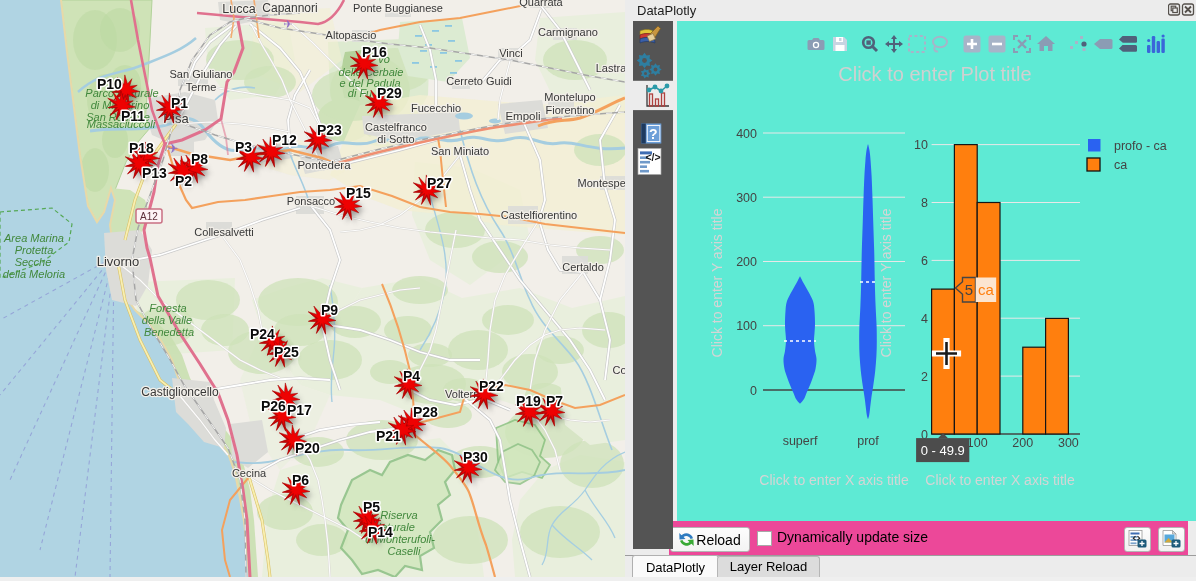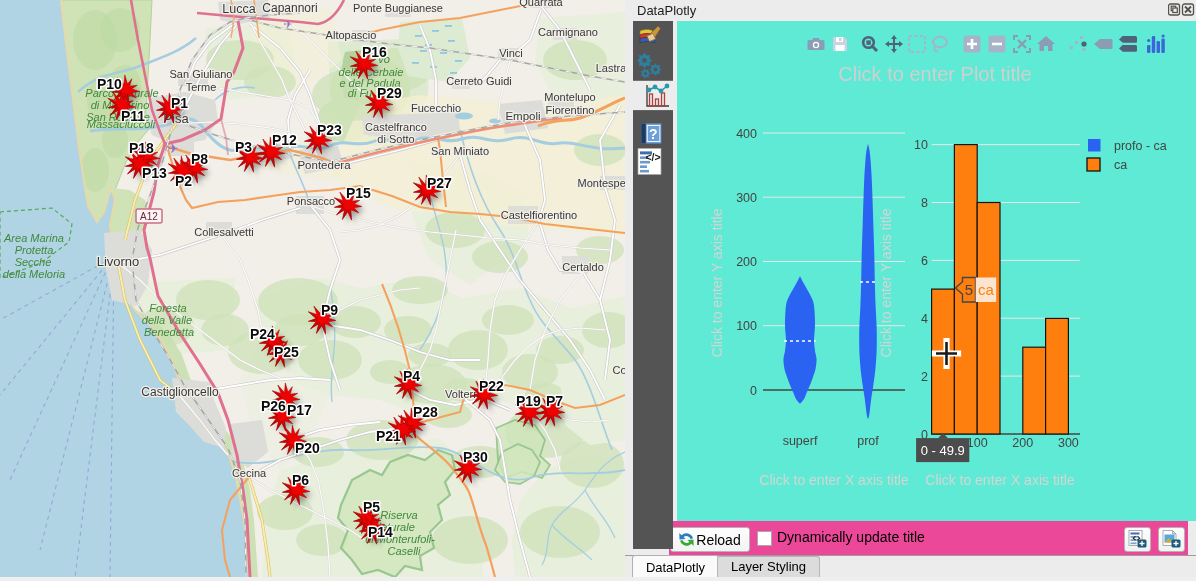--- a/index.html
+++ b/index.html
@@ -704,21 +704,21 @@
             </g>
 </g>
         </svg>
     </div>
     <div id="botbar">
       <div id="reload"><svg width="15" height="15" viewBox="0 0 15 15" style="margin-right:1px">
         <path d="M14,6.2 a7,7 0 0 0 -11.5,-3 L0.3,1 0.5,7.5 6.5,7 4.6,5 a4.5,4.5 0 0 1 7,2 Z" fill="#2e7bc0"></path>
         <path d="M1,8.8 a7,7 0 0 0 11.5,3 L14.7,14 14.5,7.5 8.5,8 10.4,10 a4.5,4.5 0 0 1 -7,-2 Z" fill="#39a935"></path>
       </svg>Reload</div>
       <div id="chk"></div>
-      <div id="chklabel">Dynamically update title</div>
+      <div id="chklabel">Dynamically update size</div>
       <div class="btnr" style="left:455px"><svg width="23" height="21" viewBox="0 0 23 21">
         <rect x="4" y="2.5" width="13" height="15" fill="#fff" stroke="#999" stroke-width="0.8"></rect>
         <rect x="5.5" y="4.5" width="9" height="2" fill="#3f6db3"></rect>
             <rect x="5.5" y="8" width="7" height="1.8" fill="#7aa2cc"></rect>
         <rect x="5.5" y="11.2" width="8" height="1.8" fill="#7aa2cc"></rect>
             <rect x="5.5" y="14.4" width="6" height="1.8" fill="#7aa2cc"></rect>
         <path d="M10.5,8.2 l-2.2,2 2.2,2 M12.5,8.2 l2.2,2 -2.2,2" stroke="#222" stroke-width="1.1" fill="none"></path>
         <rect x="12.5" y="11.5" width="9" height="8" rx="1.5" fill="#1d5a7a"></rect>
         <path d="M17,13 v5 M14.5,15.5 h5" stroke="#fff" stroke-width="1.3"></path>
       </svg></div>
@@ -726,16 +726,16 @@
         <path d="M4,2.5 h9.5 l3.5,3.5 v11.5 h-13 Z" fill="#fff" stroke="#999" stroke-width="0.8"></path>
         <path d="M13.5,2.5 l3.5,3.5 h-3.5 Z" fill="#ddd" stroke="#999" stroke-width="0.7"></path>
         <rect x="5.5" y="6.5" width="10" height="8" fill="#57a8dc"></rect>
         <path d="M5.5,14.5 L9.5,10 L12.5,13 L15.5,11.5 V14.5 Z" fill="#d2a93c"></path>
         <rect x="12.5" y="11.5" width="9" height="8" rx="1.5" fill="#1d5a7a"></rect>
         <path d="M17,13 v5 M14.5,15.5 h5" stroke="#fff" stroke-width="1.3"></path>
       </svg></div>
     </div>
     <div id="tabline"></div>
     <div id="tab1">DataPlotly</div>
-    <div id="tab2">Layer Styling</div>
+    <div id="tab2">Layer Reload</div>
   </div>
   <div id="botstrip"></div>
 </div>
 
 </body></html>

